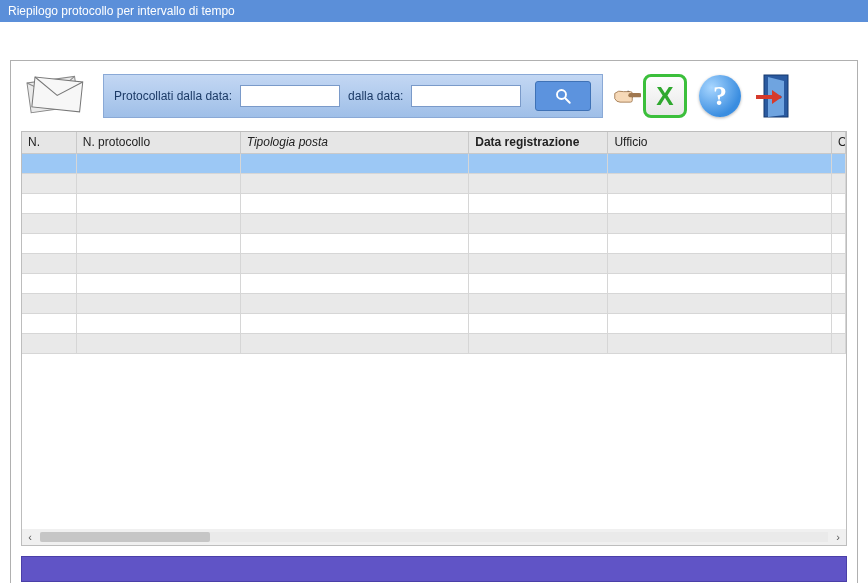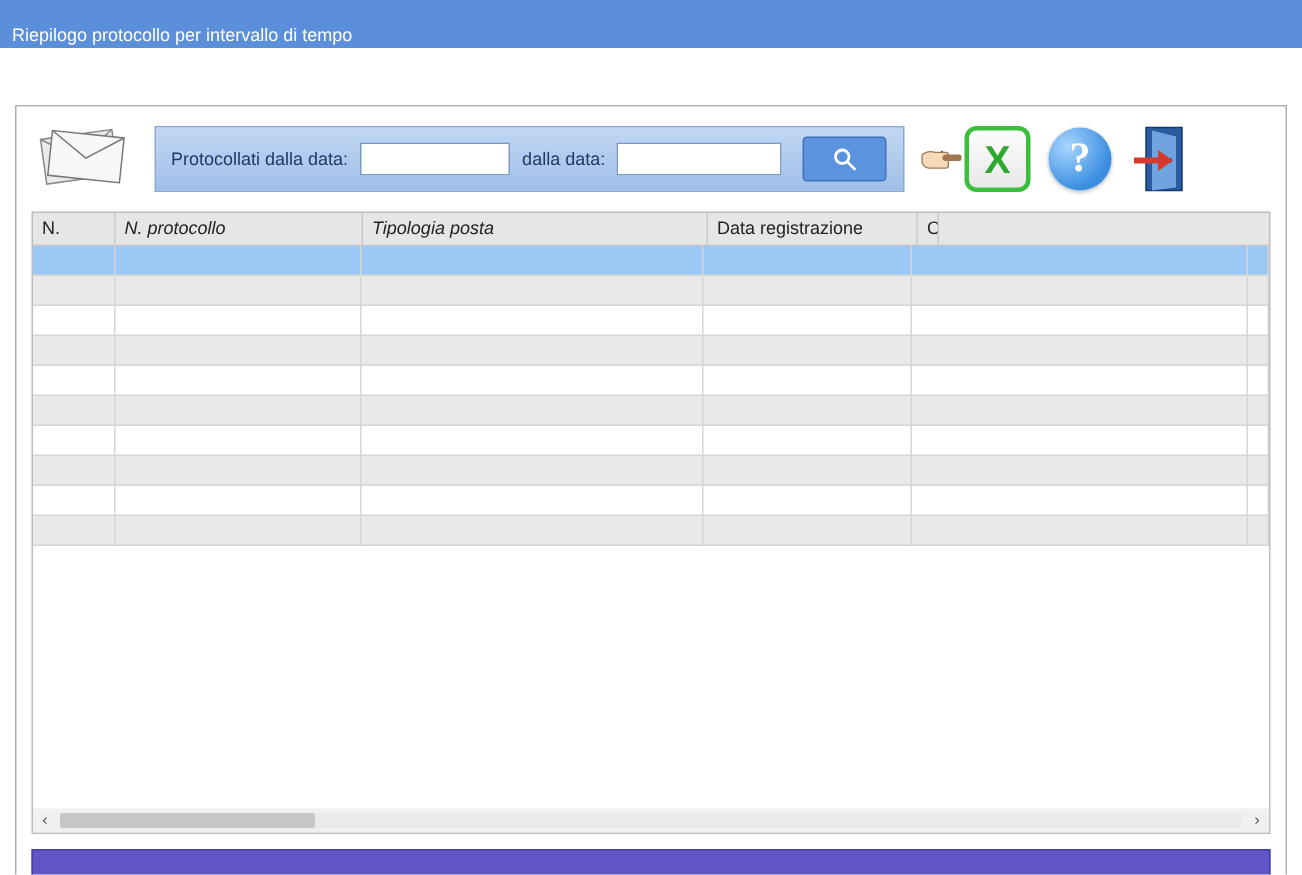--- a/index.html
+++ b/index.html
@@ -7,21 +7,21 @@
     font-family: "Segoe UI", Tahoma, Arial, sans-serif;
     font-size: 12px;
     background: #fff;
     width: 868px;
     height: 583px;
     overflow: hidden;
   }
   .titlebar {
     background: #5b8fd9;
     color: #fff;
-    padding: 16px 8px;
+    padding: 4px 8px;
     font-size: 12px;
     height: 22px;
     line-height: 14px;
   }
   .outer {
     padding: 18px 10px 10px 10px;
   }
   .panel {
     border: 1px solid #b0b0b0;
     padding: 10px;
@@ -150,23 +150,23 @@
     border-right: 1px solid #d6d6d6;
     height: 20px;
   }
   .grid-body .row.selected {
     background: #9cc8f5;
   }
   .grid-body .row.alt {
     background: #e9e9e9;
   }
   .col-n   { width: 55px; }
-  .col-np  { width: 165px; font-style: italic; }
+  .col-np  { width: 165px; }
   .col-tp  { width: 230px; font-style: italic; }
-  .col-dr  { width: 140px; }
+  .col-dr  { width: 140px; font-weight: bold; }
   .col-uf  { width: 225px; }
   .col-o   { width: 14px; }
   .hscroll {
     position: absolute;
     bottom: 0; left: 0; right: 0;
     height: 16px;
     background: #f0f0f0;
     display: flex;
     align-items: center;
   }
@@ -260,20 +260,21 @@
     </div>
 
   </div>
 
   <div class="grid-container">
     <div class="grid-header">
       <div class="cell col-n">N.</div>
       <div class="cell col-np">N. protocollo</div>
       <div class="cell col-tp">Tipologia posta</div>
       <div class="cell col-dr">Data registrazione</div>
+      <div class="cell col-uf">Ufficio</div>
       <div class="cell col-o">O</div>
     </div>
     <div class="grid-body" id="grid-body">
           <div class="row selected">
             <div class="cell col-n"></div>
             <div class="cell col-np"></div>
             <div class="cell col-tp"></div>
             <div class="cell col-dr"></div>
             <div class="cell col-uf"></div>
             <div class="cell col-o"></div>

